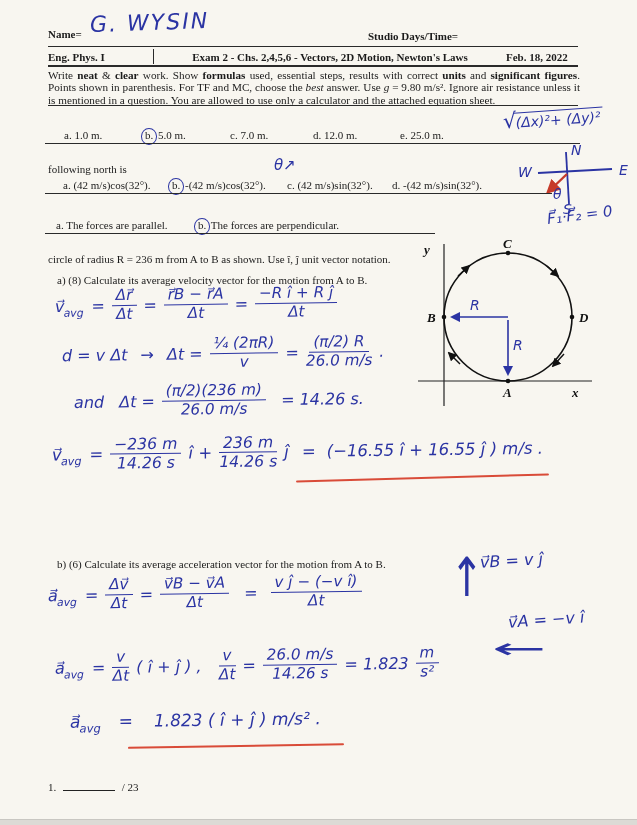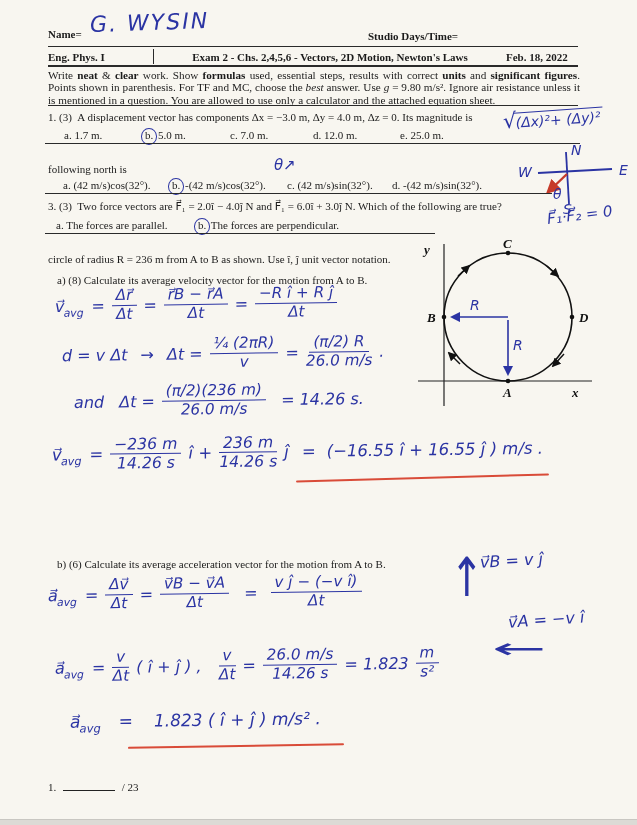--- a/index.html
+++ b/index.html
@@ -48,22 +48,21 @@
 
   <div class="print bold" style="left:48px;top:51px">Eng. Phys. I</div>
   <div class="vline" style="left:153px;top:49px;height:15px"></div>
   <div class="print bold" style="left:160px;top:51px;width:340px;text-align:center">Exam 2 - Chs. 2,4,5,6 - Vectors, 2D Motion, Newton's Laws</div>
   <div class="print bold" style="left:506px;top:51px">Feb. 18, 2022</div>
   <div class="hline" style="left:48px;top:65px;width:530px;height:1.5px"></div>
 
   <div class="print instr wrap" style="left:48px;top:69px;width:532px"><span>Write </span><span class="bold">neat</span><span> &amp; </span><span class="bold">clear</span><span> work. Show </span><span class="bold">formulas</span><span> used, essential steps, results with correct </span><span class="bold">units</span><span> and </span><span class="bold">significant figures</span><span>. Points shown in parenthesis. For TF and MC, choose the </span><span class="ital">best</span><span> answer. Use </span><span class="ital">g</span><span> = 9.80 m/s². Ignore air resistance unless it is mentioned in a question. You are allowed to use only a calculator and the attached equation sheet.</span></div>
   <div class="hline" style="left:48px;top:105px;width:530px"></div>
 
-  <div class="print" style="left:48px;top:111px"><span>1. (3)</span>&nbsp;&nbsp;<span>A displacement vector has components Δx = −3.0 m, Δy = 4.0 m, Δz = 0. Its magnitude is</span></div>
-  <div class="print" style="left:64px;top:129px"><span>a.</span> <span>1.7 m.</span></div>
+  <div class="print" style="left:64px;top:129px"><span>a.</span> <span>1.0 m.</span></div>
   <div class="print" style="left:143px;top:129px"><span class="circ">b.</span> <span>5.0 m.</span></div>
   <div class="print" style="left:230px;top:129px"><span>c.</span> <span>7.0 m.</span></div>
   <div class="print" style="left:313px;top:129px"><span>d.</span> <span>12.0 m.</span></div>
   <div class="print" style="left:400px;top:129px"><span>e.</span> <span>25.0 m.</span></div>
   <div class="hw" style="left:503px;top:106px;transform:rotate(-4deg);font-size:14px"><span class="rad">√</span><span class="overbar">(Δx)²+ (Δy)²</span></div>
   <div class="hline" style="left:45px;top:143px;width:535px"></div>
 
   <div class="print" style="left:48px;top:163px">following north is</div>
   <div class="hw" style="left:274px;top:156px;font-size:15px">θ↗</div>
   <div class="print" style="left:63px;top:179px"><span>a.</span> <span>(42 m/s)cos(32°).</span></div>
@@ -81,21 +80,20 @@
     <line x1="22" y1="31" x2="96" y2="27" stroke="#2b34a3" stroke-width="1.8"></line>
     <line x1="51" y1="32" x2="32" y2="50" stroke="#c63b2a" stroke-width="2.4" marker-end="url(#mred)"></line>
     <text class="hwlbl" x="55" y="13">N</text>
     <text class="hwlbl" x="2" y="35">W</text>
     <text class="hwlbl" x="103" y="33">E</text>
     <text class="hwlbl" x="47" y="72">S</text>
     <text class="hwlbl" x="37" y="57" font-size="12">θ</text>
   </svg>
   <div class="hline" style="left:45px;top:193px;width:507px"></div>
 
-  <div class="print" style="left:48px;top:200px"><span>3. (3)</span>&nbsp;&nbsp;<span>Two force vectors are F⃗₁ = 2.0î − 4.0ĵ N and F⃗₁ = 6.0î + 3.0ĵ N. Which of the following are true?</span></div>
   <div class="print" style="left:56px;top:219px"><span>a.</span> <span>The forces are parallel.</span></div>
   <div class="print" style="left:196px;top:219px"><span class="circ">b.</span> <span>The forces are perpendicular.</span></div>
   <div class="hw" style="left:547px;top:206px;font-size:15px;transform:rotate(-7deg)">F⃗₁·F⃗₂ = 0</div>
   <div class="hline" style="left:45px;top:233px;width:390px"></div>
 
   <div class="print" style="left:48px;top:253px">circle of radius R = 236 m from A to B as shown. Use î, ĵ unit vector notation.</div>
   <div class="print" style="left:57px;top:274px">a) (8) Calculate its average velocity vector for the motion from A to B.</div>
 
   <svg style="position:absolute;left:400px;top:238px" width="235" height="172" viewBox="0 0 235 172">
     <defs>

